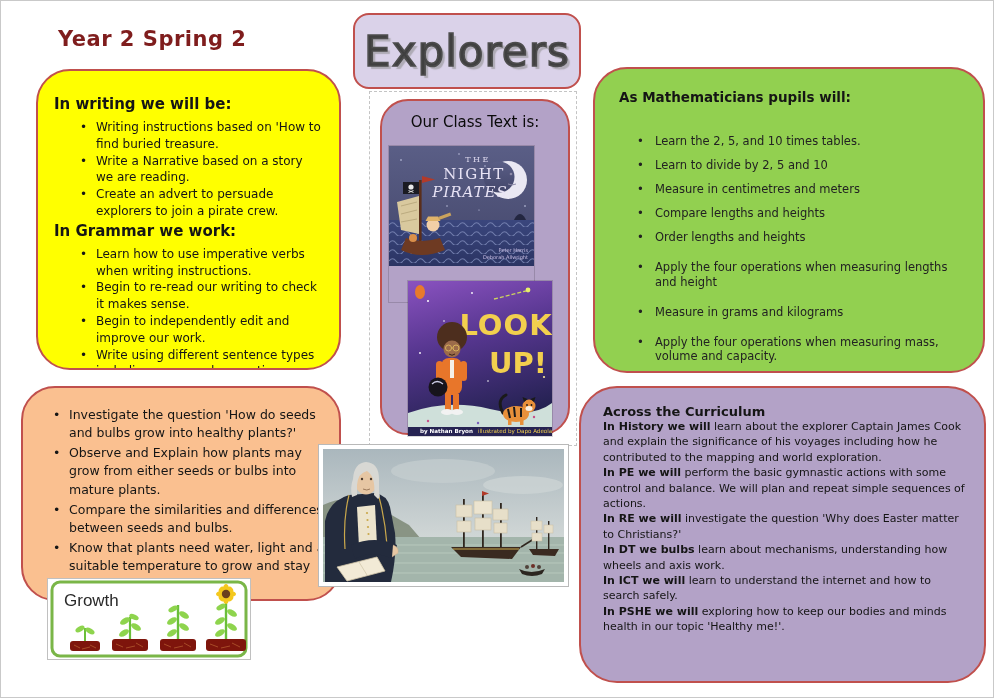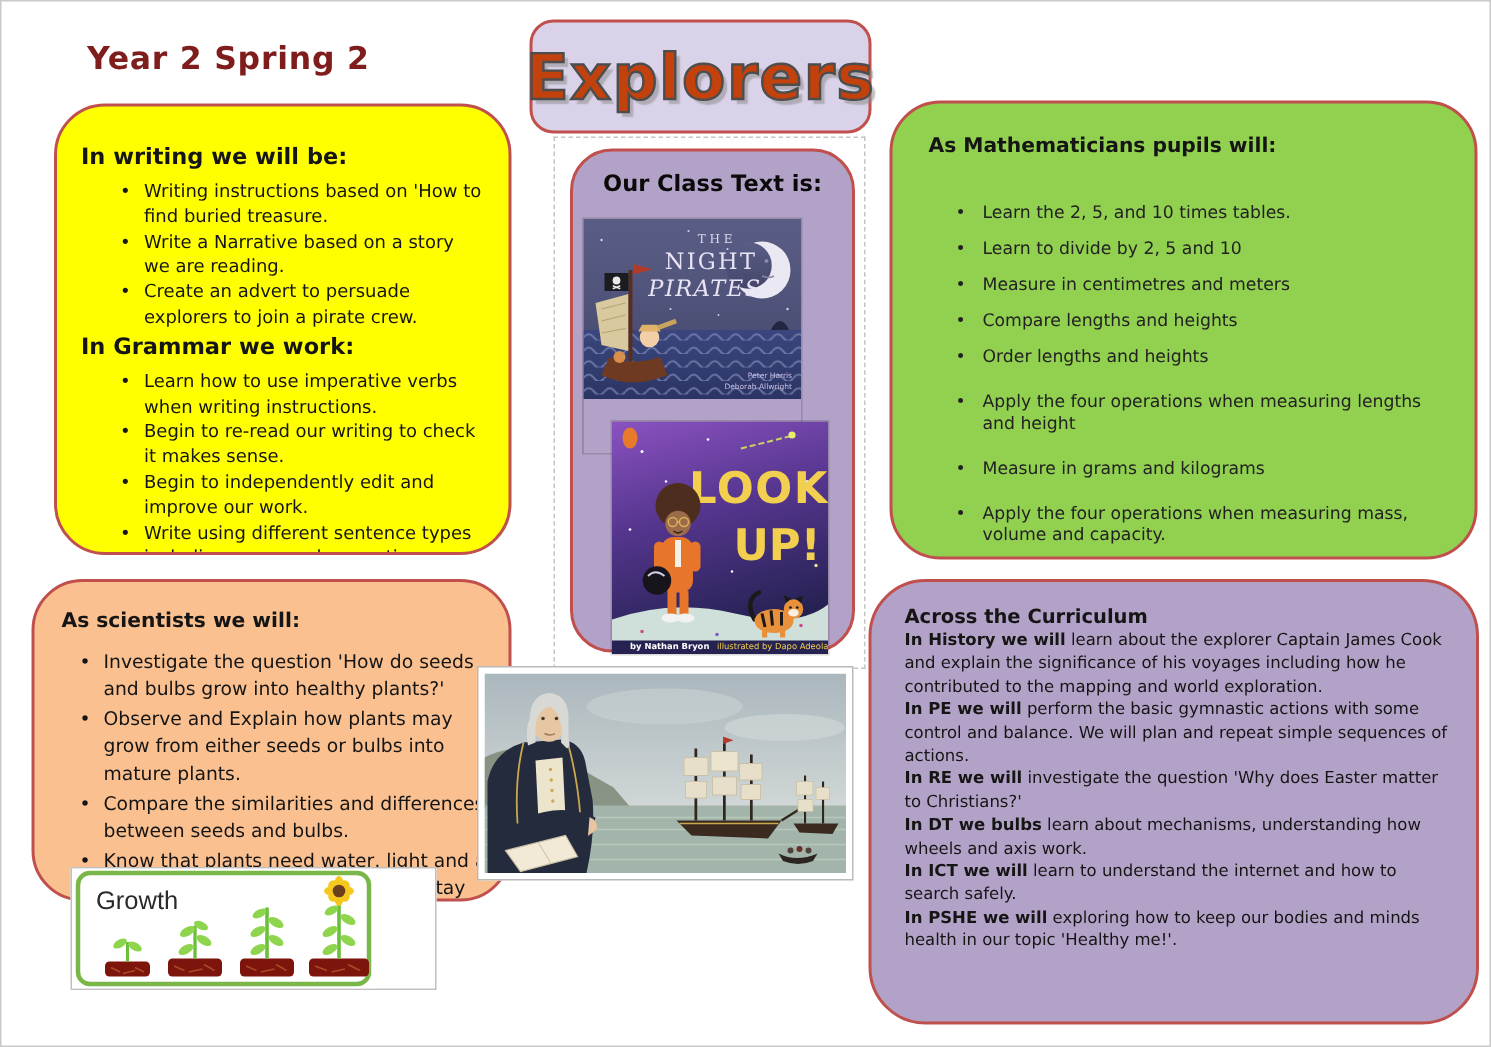--- a/index.html
+++ b/index.html
@@ -15,21 +15,21 @@
     position:absolute; left:57px; top:26px; font-size:21px; font-weight:bold;
     color:#7f1d1d; letter-spacing:0.5px;
   }
 
   .title-box {
     position:absolute; left:352px; top:12px; width:228px; height:76px;
     background:#DAD2E9; border:2px solid #C0504D; border-radius:16px;
     display:flex; align-items:center; justify-content:center;
   }
   .title-box .title-text {
-    font-size:42px; font-weight:bold; color:#c2410c;
+    font-size:42px; font-weight:normal; color:#404040;
     -webkit-text-stroke:1.6px #4d4d4d;
     text-shadow:3px 3px 1px rgba(140,140,140,0.55);
     letter-spacing:1px;
   }
 
   .round-box {
     position:absolute; border:2px solid #C0504D; border-radius:34px;
     overflow:hidden;
   }
 
@@ -63,35 +63,35 @@
 
   
   .class-text-panel {
     position:absolute; left:368px; top:90px; width:208px; height:355px;
     background:#ffffff; border:1px dashed #c4c4c4; z-index:1;
   }
   .class-text-box {
     position:absolute; left:10px; top:7px; width:190px; height:336px;
     background:#B3A2C7; border:2px solid #C0504D; border-radius:28px;
   }
-  .class-text-box .hd { text-align:center; margin-top:12px; font-size:15px; font-weight:bold; color:#0a0a0a; }
+  .class-text-box .hd { text-align:center; margin-top:12px; font-size:15px; font-weight:normal; color:#0a0a0a; }
   .book { position:absolute; box-shadow:0 0 0 1px rgba(0,0,0,0.15); }
   .book svg { display:block; }
   .book-night-pirates { left:7px; top:45px; width:145px; height:156px; }
   .book-look-up { left:26px; top:180px; width:144px; height:155px; }
 
   
   .cook-frame {
     position:absolute; left:317px; top:443px; width:251px; height:143px;
     background:#ffffff; border:1px solid #b9b9b9; padding:4px; z-index:3;
   }
   .cook-frame svg { display:block; width:241px; height:133px; }
 
   .growth-frame {
-    position:absolute; left:46px; top:577px; width:244px; height:82px;
+    position:absolute; left:46px; top:577px; width:204px; height:82px;
     background:#ffffff; border:1px solid #c0c0c0; z-index:3;
   }
   .growth-frame svg { display:block; width:202px; height:80px; }
 </style>
 </head>
 <body>
 
 <div class="poster">
 
   <div class="year-label">Year 2 Spring 2</div>
@@ -127,21 +127,20 @@
       <li>Order lengths and heights</li>
       <li>Apply the four operations when measuring lengths and height</li>
       <li>Measure in grams and kilograms</li>
       <li>Apply the four operations when measuring mass, volume and capacity.</li>
       <li>Compare volume and capacity</li>
 
     </ul>
   </div>
 
   <div class="round-box science-box">
-    <div class="hd">As scientists we will:</div>
     <ul>
       <li>Investigate the question 'How do seeds and bulbs grow into healthy plants?'</li>
       <li>Observe and Explain how plants may grow from either seeds or bulbs into mature plants.</li>
       <li>Compare the similarities and differences between seeds and bulbs.</li>
       <li>Know that plants need water, light and a suitable temperature to grow and stay healthy.</li>
     </ul>
   </div>
 
   <div class="round-box curriculum-box">
     <div class="hd">Across the Curriculum</div>

